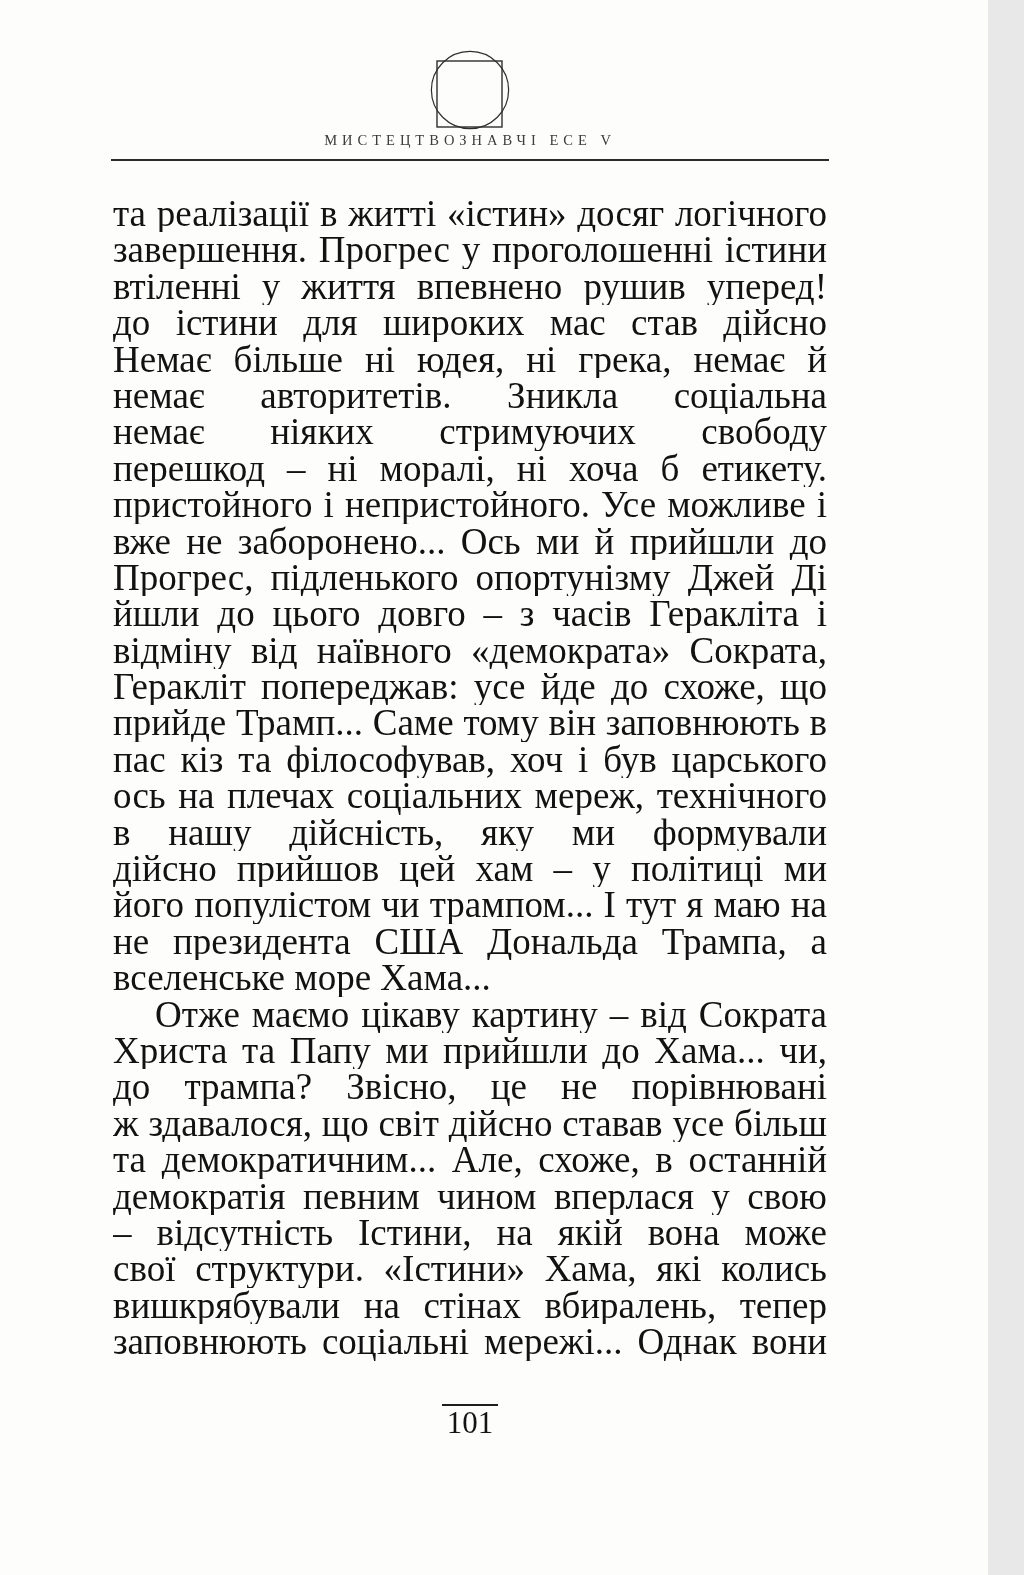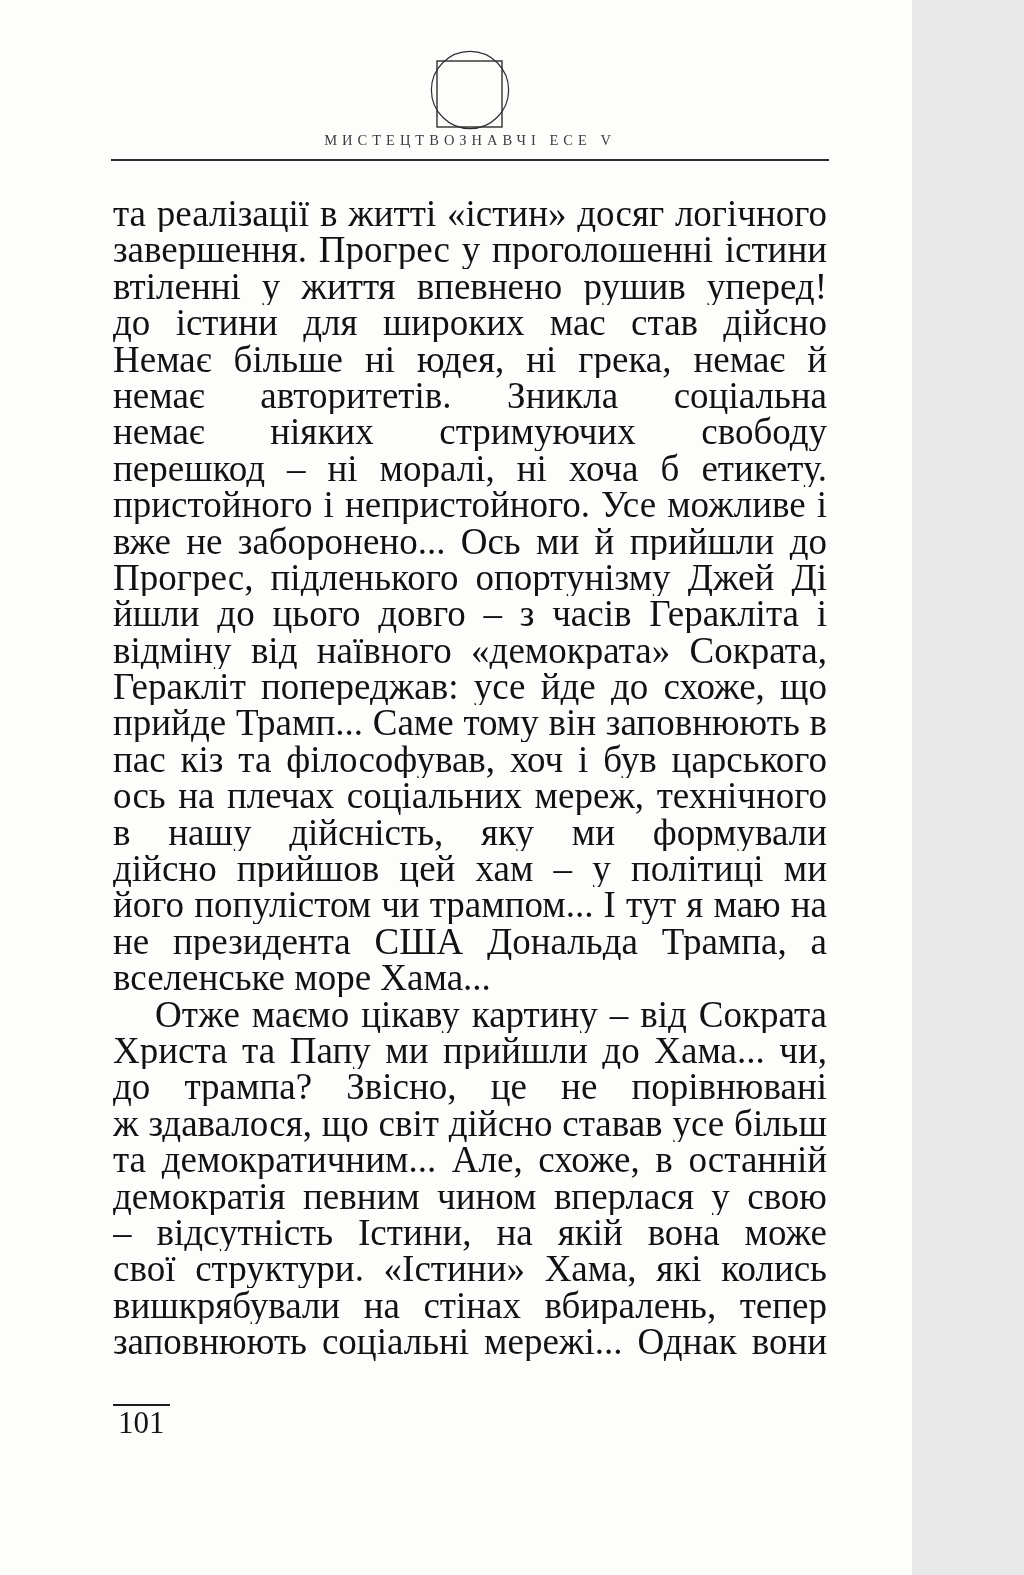--- a/index.html
+++ b/index.html
@@ -1,19 +1,19 @@
 <!DOCTYPE html>
 <html><head>
 <meta charset="utf-8">
 <style>
   * { margin: 0; padding: 0; box-sizing: border-box; }
   html, body { background: #e8e8e8; }
   .page {
     position: relative;
-    width: 912px;
+    width: 988px;
     height: 1575px;
     background: #fdfdfc;
     color: #141414;
     font-family: "Liberation Serif", "DejaVu Serif", serif;
     overflow: hidden;
   }
   .content {
     position: absolute;
     left: 113px;
     top: 0;
@@ -71,20 +71,21 @@
   }
   .ln.indent {
     text-indent: 42px;
   }
   
   .footer {
     position: absolute;
     top: 1404px;
     left: 0;
     width: 100%;
+    text-align: center;
   }
   .page-number {
     display: inline-block;
     border-top: 2px solid #1d1d1d;
     padding: 0 5px;
     font-size: 31px;
     line-height: 34px;
     color: #141414;
   }
 </style>

